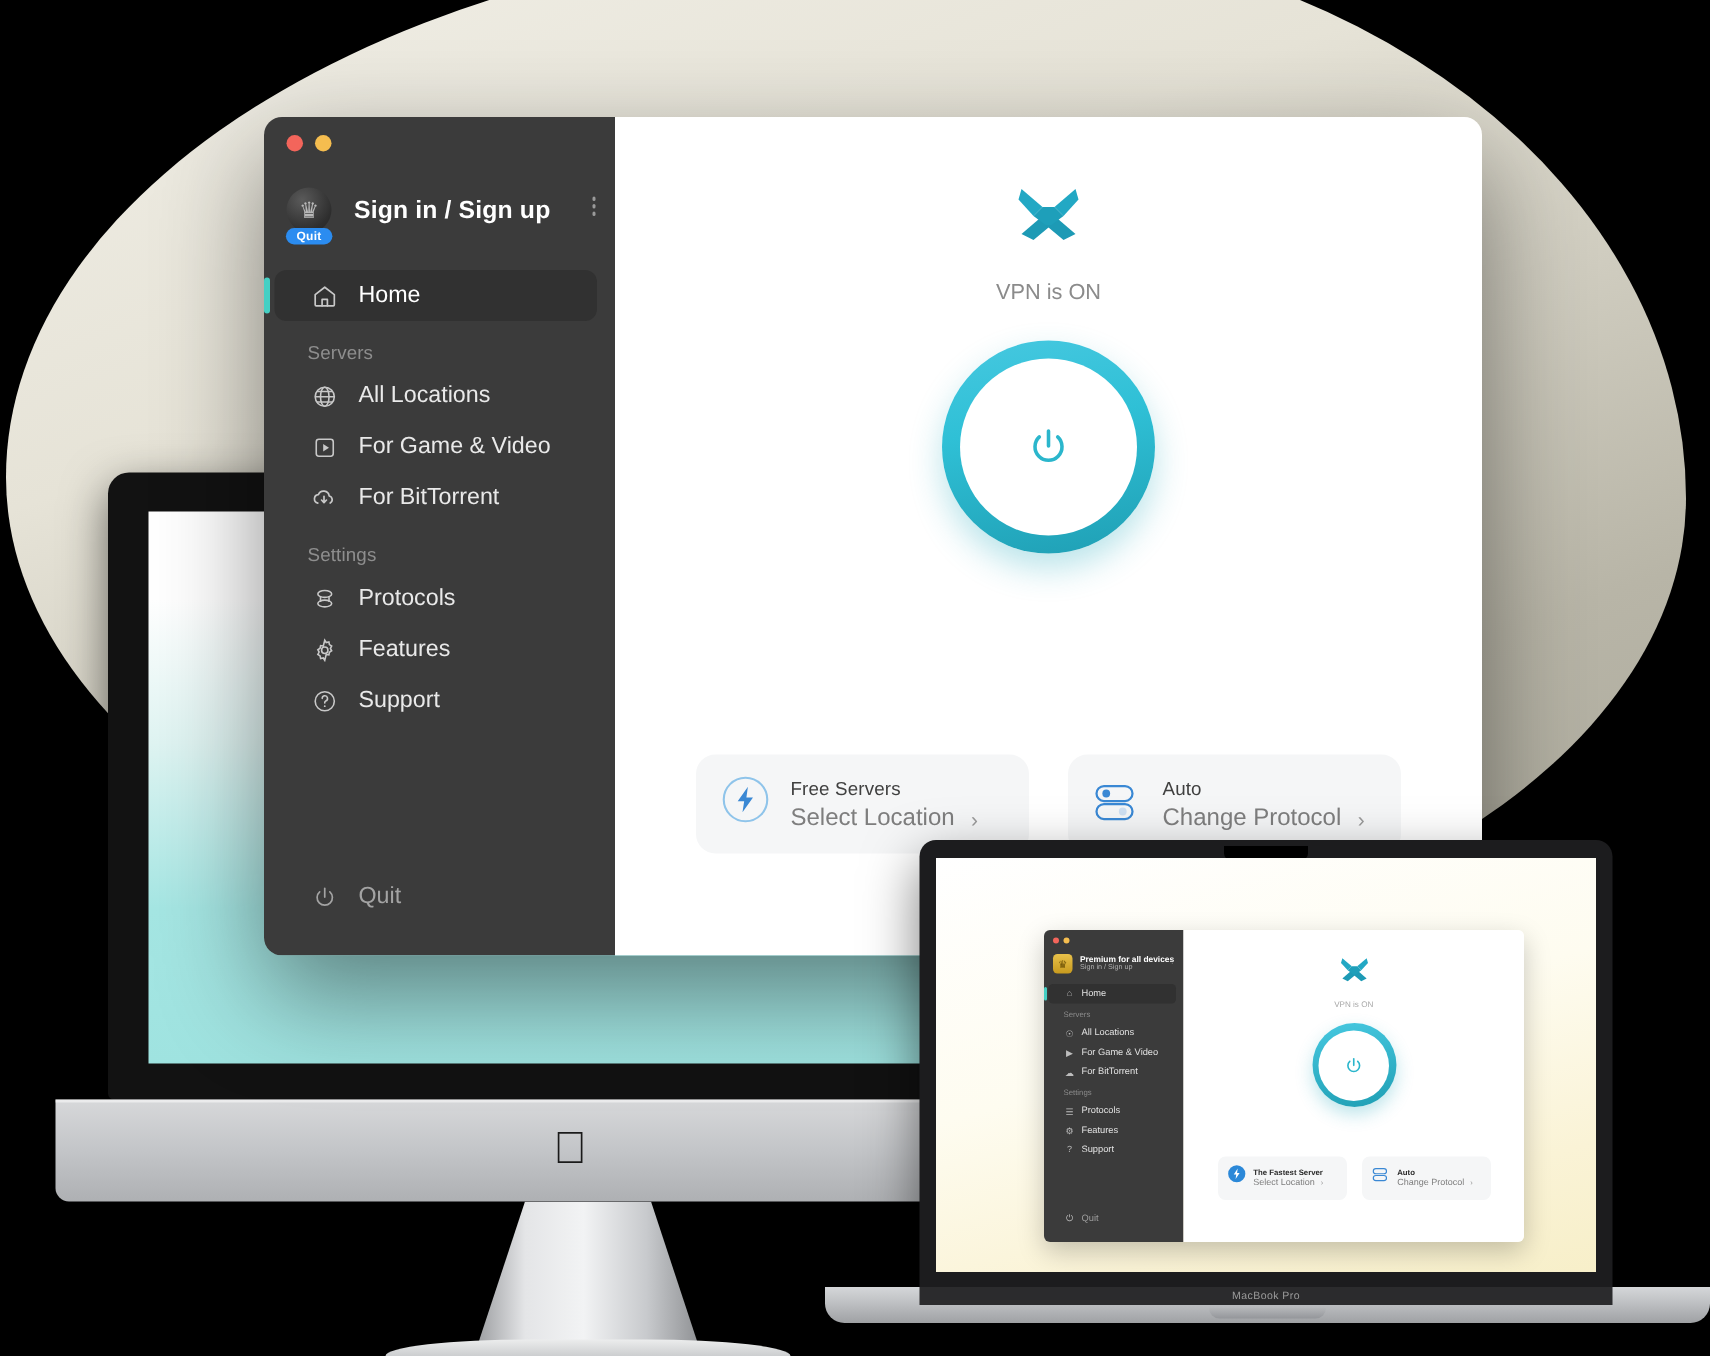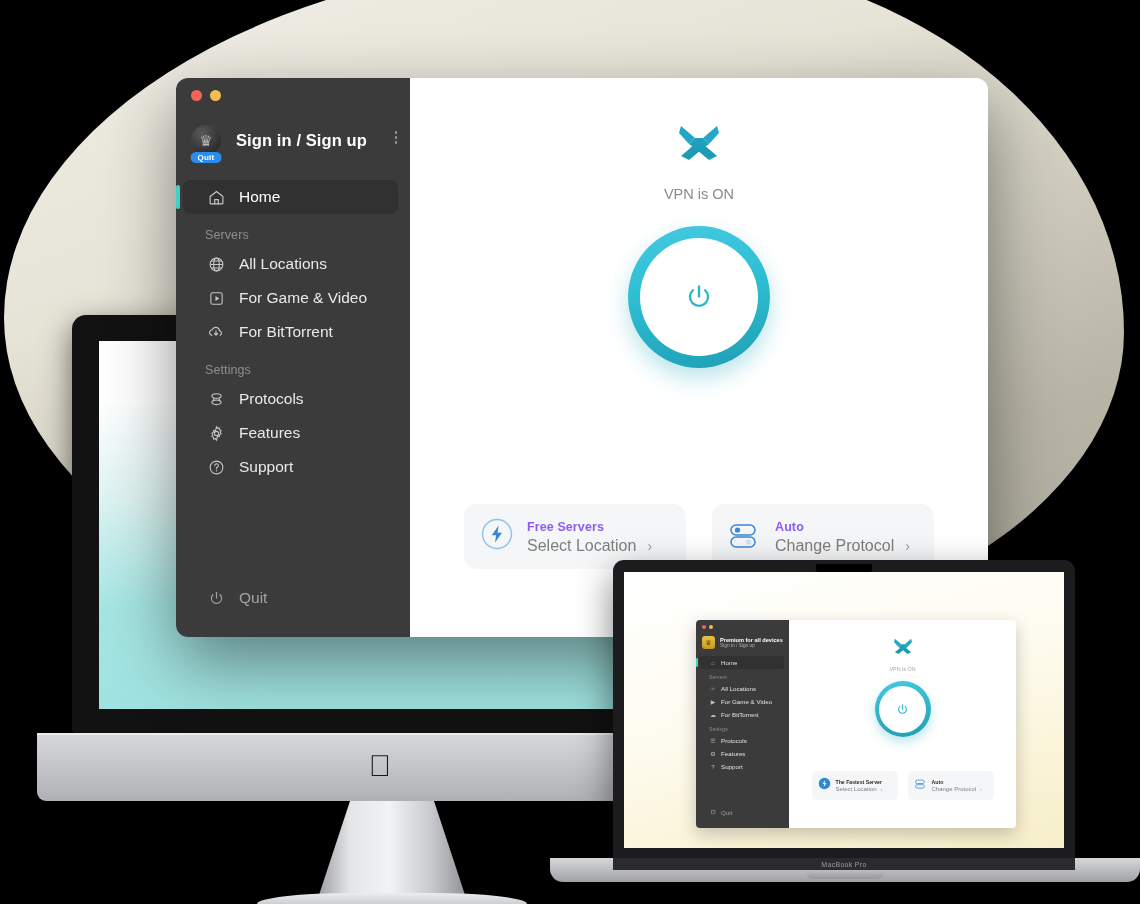--- a/index.html
+++ b/index.html
@@ -128,21 +128,21 @@
     width: 118px; height: 118px; border-radius: 50%; background: #fff;
     display: flex; align-items: center; justify-content: center;
   }
 
   .cards { position: absolute; left: 0; bottom: 68px; width: 100%; display: flex; justify-content: center; gap: 26px; }
   .card {
     background: #f5f6f7; border-radius: 13px; padding: 13px 18px 14px 16px;
     display: flex; align-items: center; min-width: 222px;
   }
   .card-ico { flex: 0 0 auto; margin-right: 13px; }
-  .card-title { font-size: 12.5px; font-weight: bold; color: #8b5cf6; letter-spacing: .1px; }
+  .card-title { font-size: 12.5px; font-weight: normal; color: #404040; letter-spacing: .1px; }
   .card-sub { font-size: 16px; color: #7e7e7e; margin-top: 2px; display: flex; align-items: center; gap: 11px; }
   .chev { color: #9a9a9a; font-size: 14px; }
 
   
   .macbook { position: absolute; left: 550px; top: 560px; width: 590px; height: 344px; }
   .mb-lid {
     position: absolute; left: 63px; top: 0; width: 462px; height: 300px;
     background: #1c1c1e; border-radius: 11px 11px 2px 2px;
     box-shadow: 0 14px 36px rgba(0,0,0,.5);
   }

